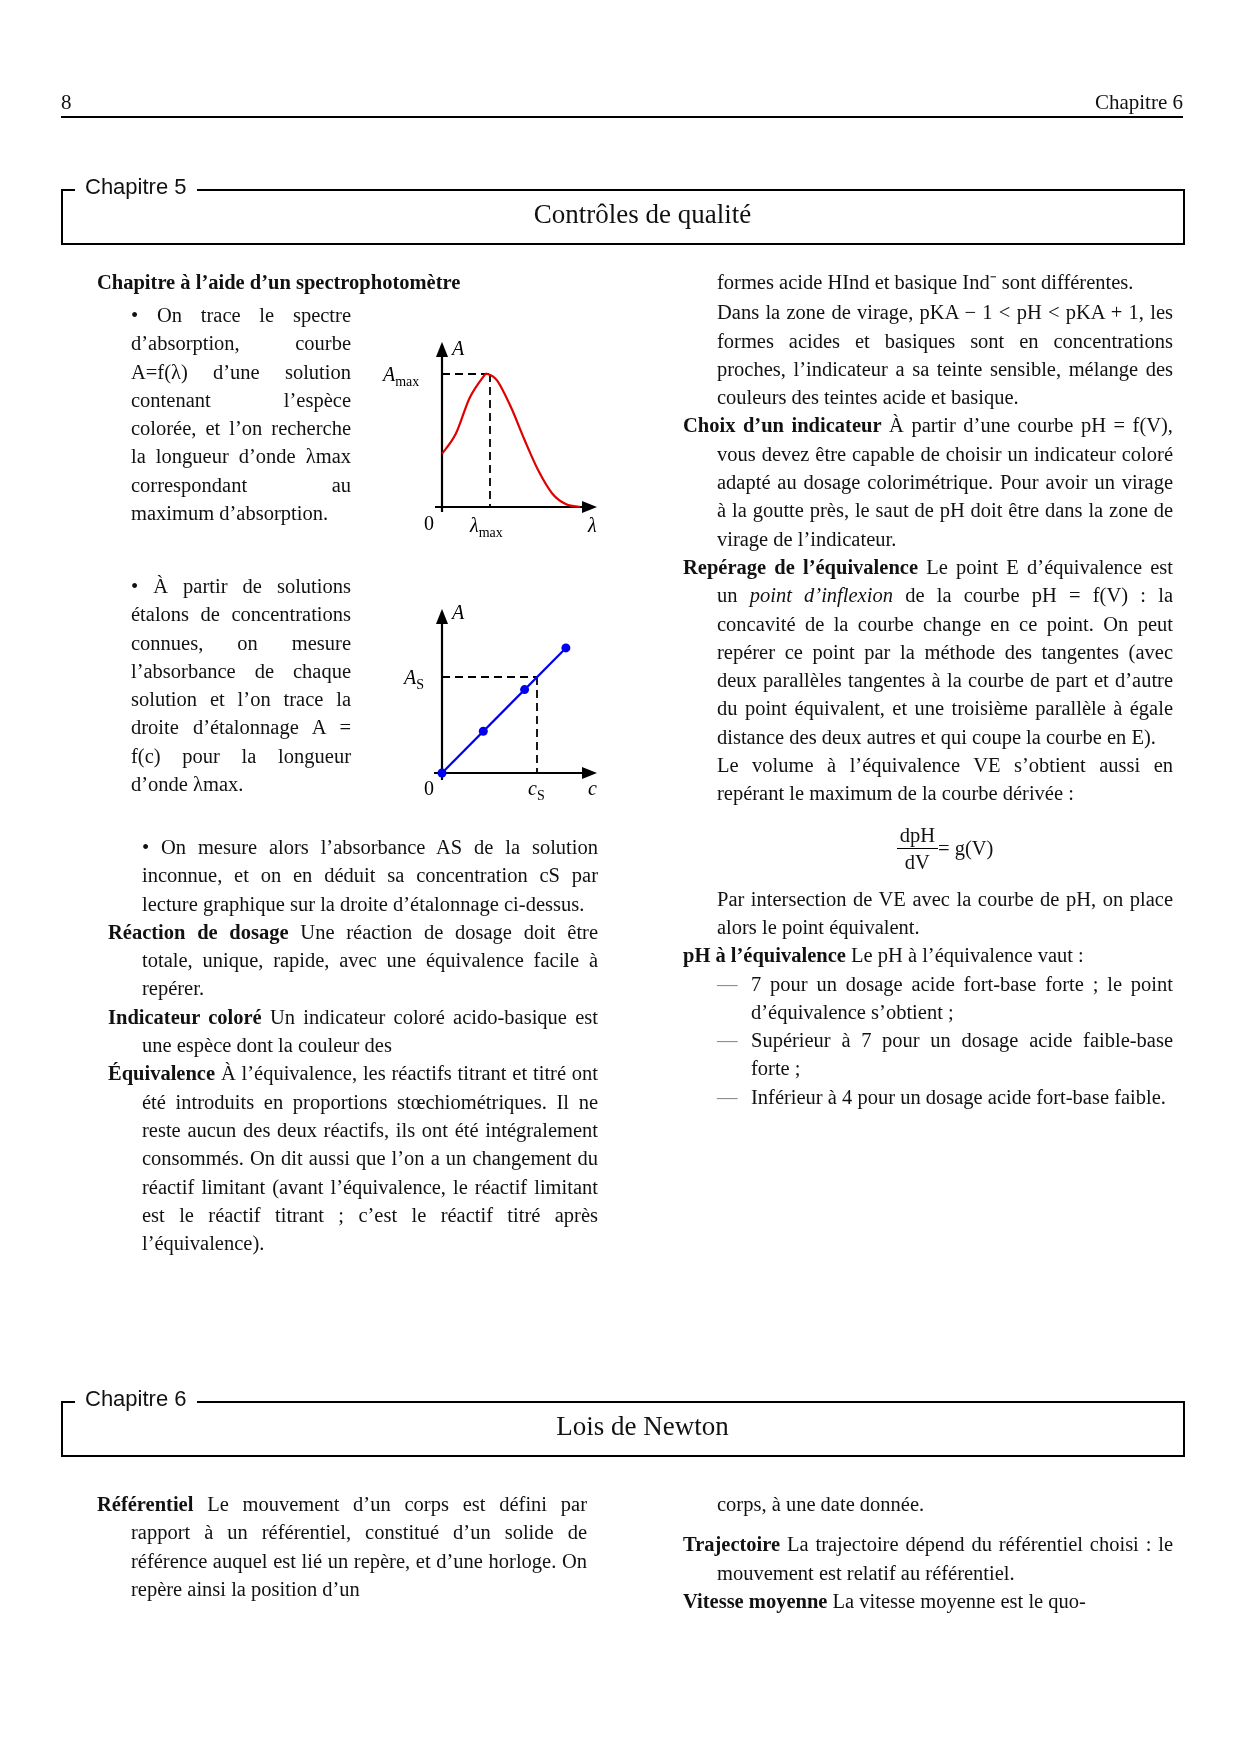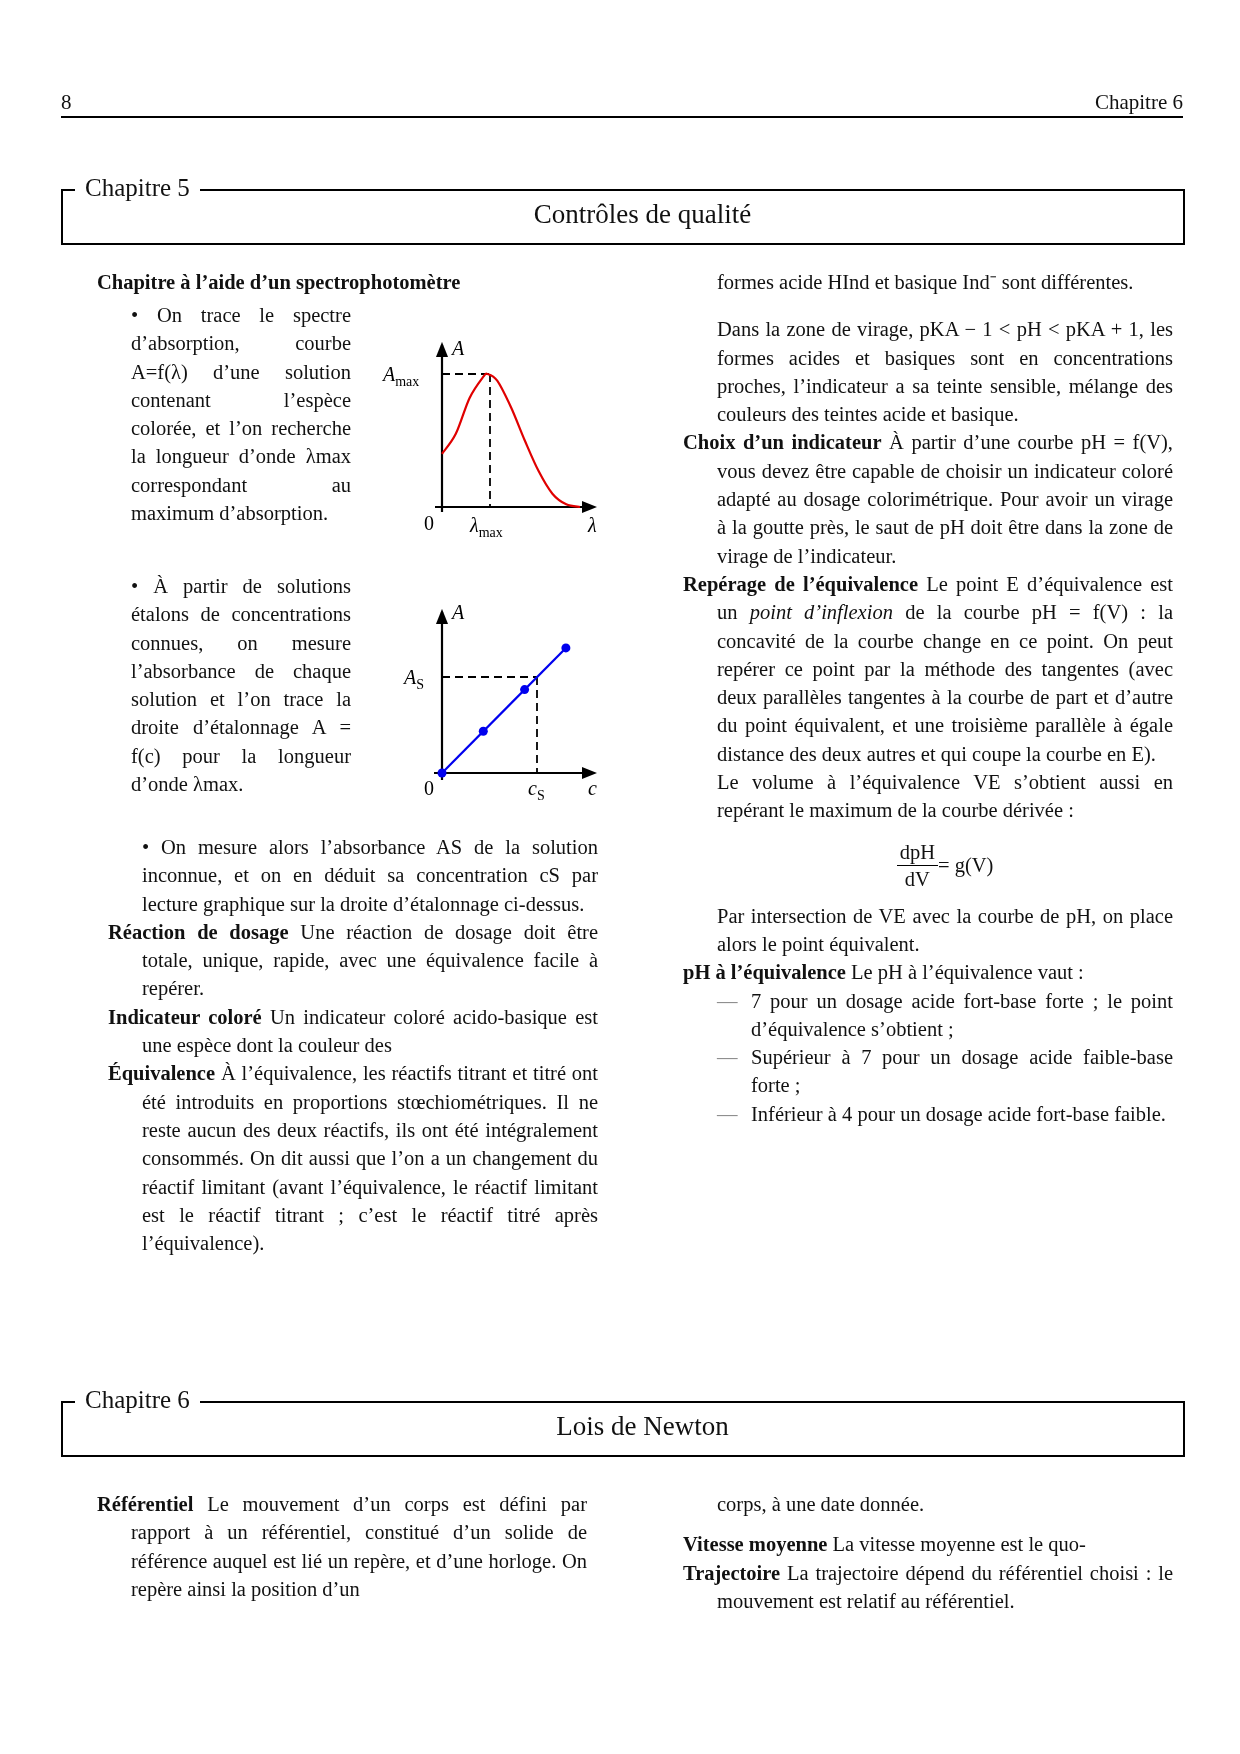--- a/index.html
+++ b/index.html
@@ -15,21 +15,21 @@
   }
   .page-header .num { position: absolute; left: 0; top: 4px; }
   .page-header .chap { position: absolute; right: 0; top: 4px; }
 
   .chapter-box {
     position: absolute; left: 61px; width: 1120px; height: 52px;
     border: 2px solid #000;
   }
   .chapter-box .chap-label {
     position: absolute; left: 12px; top: -17px; background: #fff; padding: 0 10px;
-    font-size: 25px; font-family: Liberation Serif, serif;
+    font-size: 22px; font-family: Liberation Sans, sans-serif;
   }
   .chapter-box .chap-title {
     position: absolute; left: 0; right: 0; top: 8px; text-align: center;
     font-size: 27px; font-family: "Liberation Serif", serif; margin-left: 39px;
   }
   .chapter-box .tick {
     position: absolute; left: -2px; top: -2px; width: 10px; height: 8px; border-left: 2px solid #000;
   }
 
   .col { position: absolute; font-family: "Liberation Serif", serif; font-size: 20.5px; line-height: 28.3px; text-align: justify; }
@@ -111,21 +111,21 @@
 </svg>
 
 <div class="col" style="left:108px; top:833px; width:490px;">
   <p class="indent" style="margin-left:34px; padding-left:0;">• On mesure alors l’absorbance AS de la solution inconnue, et on en déduit sa concentration cS par lecture graphique sur la droite d’étalonnage ci-dessus.</p>
   <p class="entry"><b>Réaction de dosage</b> <span>Une réaction de dosage doit être totale, unique, rapide, avec une équivalence facile à repérer.</span></p>
   <p class="entry"><b>Indicateur coloré</b> <span>Un indicateur coloré acido-basique est une espèce dont la couleur des</span></p>
   <p class="entry"><b>Équivalence</b> <span>À l’équivalence, les réactifs titrant et titré ont été introduits en proportions stœchiométriques. Il ne reste aucun des deux réactifs, ils ont été intégralement consommés. On dit aussi que l’on a un changement du réactif limitant (avant l’équivalence, le réactif limitant est le réactif titrant ; c’est le réactif titré après l’équivalence).</span></p>
 </div>
 
 <div class="col" style="left:683px; top:268px; width:490px;">
-  <p class="indent" style="margin-bottom:19px;"><span>formes acide HInd et basique Ind⁻ sont différentes.</span></p>
+  <p class="indent" style="margin-bottom:2px;"><span>formes acide HInd et basique Ind⁻ sont différentes.</span></p>
   <p class="indent">Dans la zone de virage, pKA − 1 &lt; pH &lt; pKA + 1, les formes acides et basiques sont en concentrations proches, l’indicateur a sa teinte sensible, mélange des couleurs des teintes acide et basique.</p>
   <p class="entry"><b>Choix d’un indicateur</b> <span>À partir d’une courbe pH = f(V), vous devez être capable de choisir un indicateur coloré adapté au dosage colorimétrique. Pour avoir un virage à la goutte près, le saut de pH doit être dans la zone de virage de l’indicateur.</span></p>
   <p class="entry"><b>Repérage de l’équivalence</b> <span>Le point E d’équivalence est un</span> <i>point d’inflexion</i> <span>de la courbe pH = f(V) : la concavité de la courbe change en ce point. On peut repérer ce point par la méthode des tangentes (avec deux parallèles tangentes à la courbe de part et d’autre du point équivalent, et une troisième parallèle à égale distance des deux autres et qui coupe la courbe en E).</span></p>
   <p class="indent" style="margin-bottom:0;">Le volume à l’équivalence VE s’obtient aussi en repérant le maximum de la courbe dérivée :</p>
   <div class="formula">
     <span class="frac">
       <span class="num">dpH</span>
       <span class="den">dV</span>
     </span>
     <span>= g(V)</span>
@@ -144,15 +144,15 @@
   <span class="chap-label">Chapitre 6</span>
   <div class="chap-title">Lois de Newton</div>
 </div>
 
 <div class="col" style="left:97px; top:1490px; width:490px;">
   <p class="entry"><b>Référentiel</b> <span>Le mouvement d’un corps est défini par rapport à un référentiel, constitué d’un solide de référence auquel est lié un repère, et d’une horloge. On repère ainsi la position d’un</span></p>
 </div>
 
 <div class="col" style="left: 683px; top: 1490px; width: 490px;">
     <p class="indent" style="margin-bottom: 12px;">corps, à une date donnée.</p>
+  <p class="entry"><b>Trajectoire</b> <span>La trajectoire dépend du référentiel choisi : le mouvement est relatif au référentiel.</span></p>
   <p class="entry"><b>Vitesse moyenne</b> <span>La vitesse moyenne est le quo-</span></p>
-  <p class="entry"><b>Trajectoire</b> <span>La trajectoire dépend du référentiel choisi : le mouvement est relatif au référentiel.</span></p>
 </div>
 
 </body></html>

